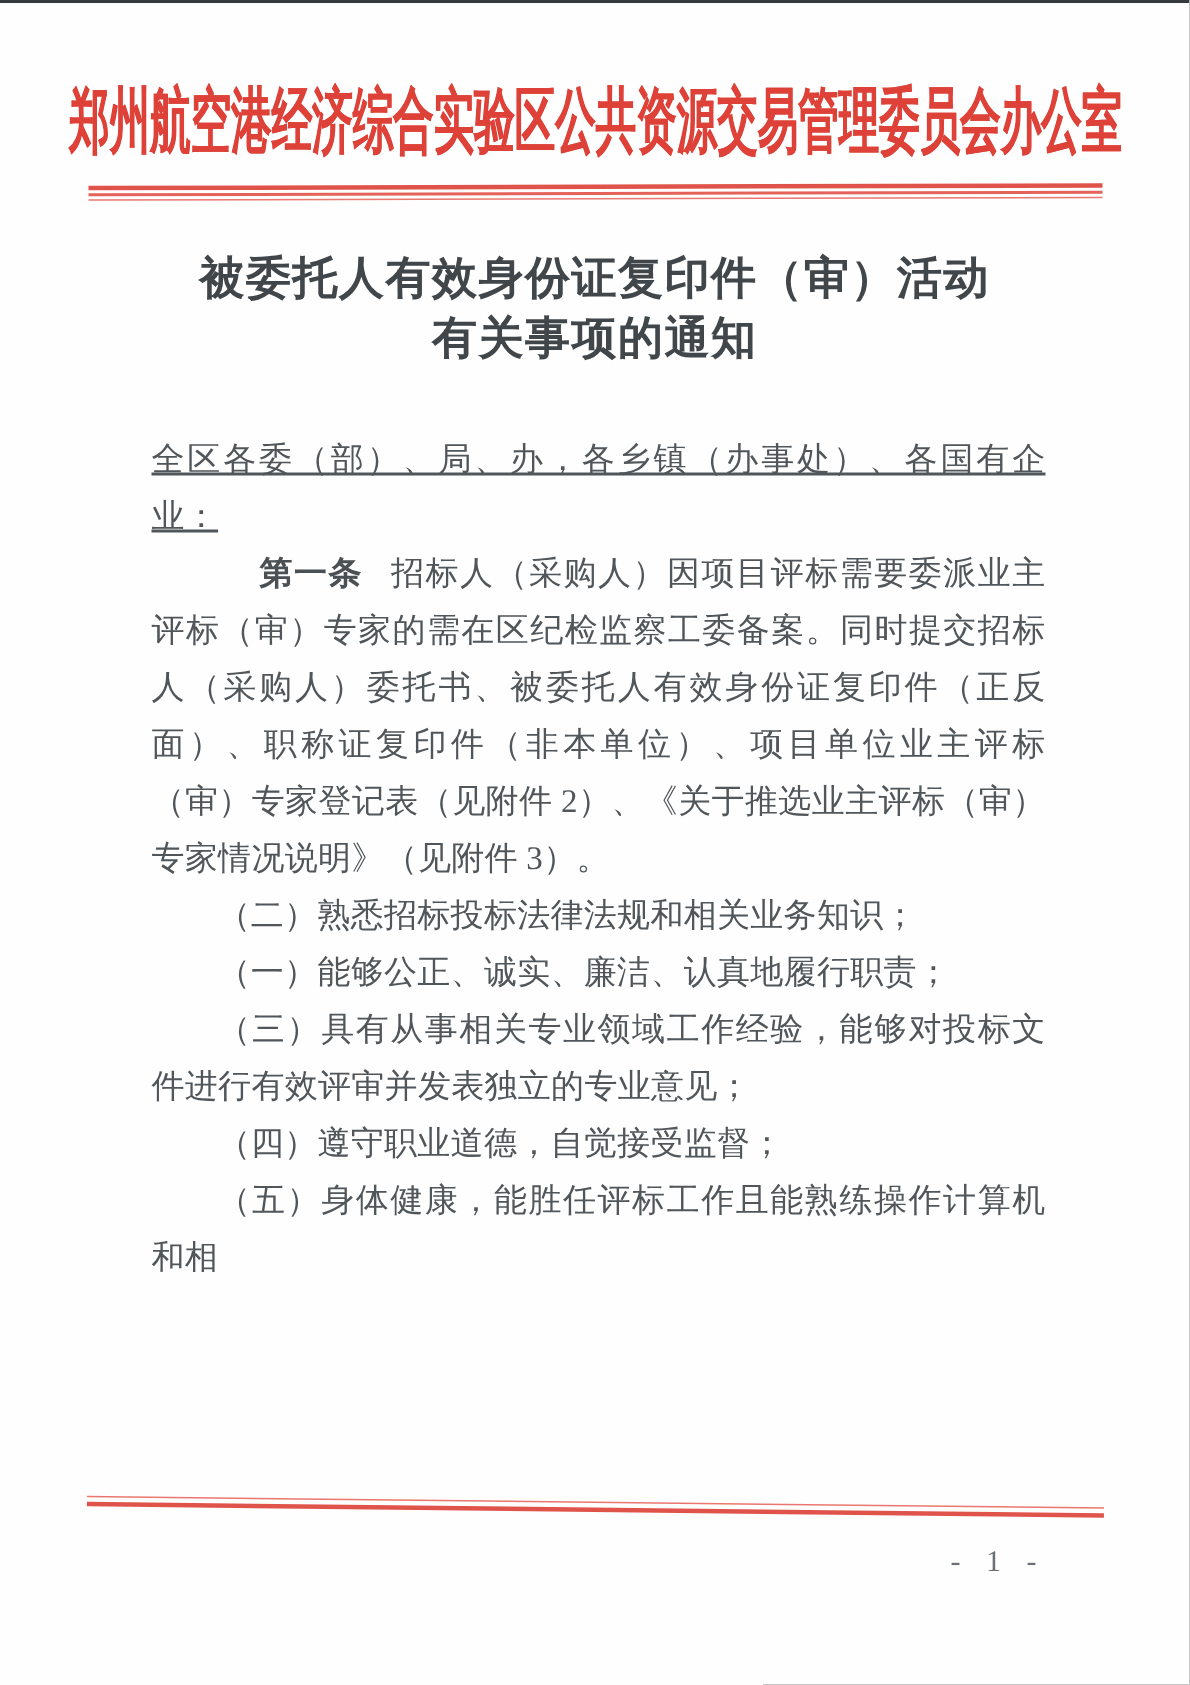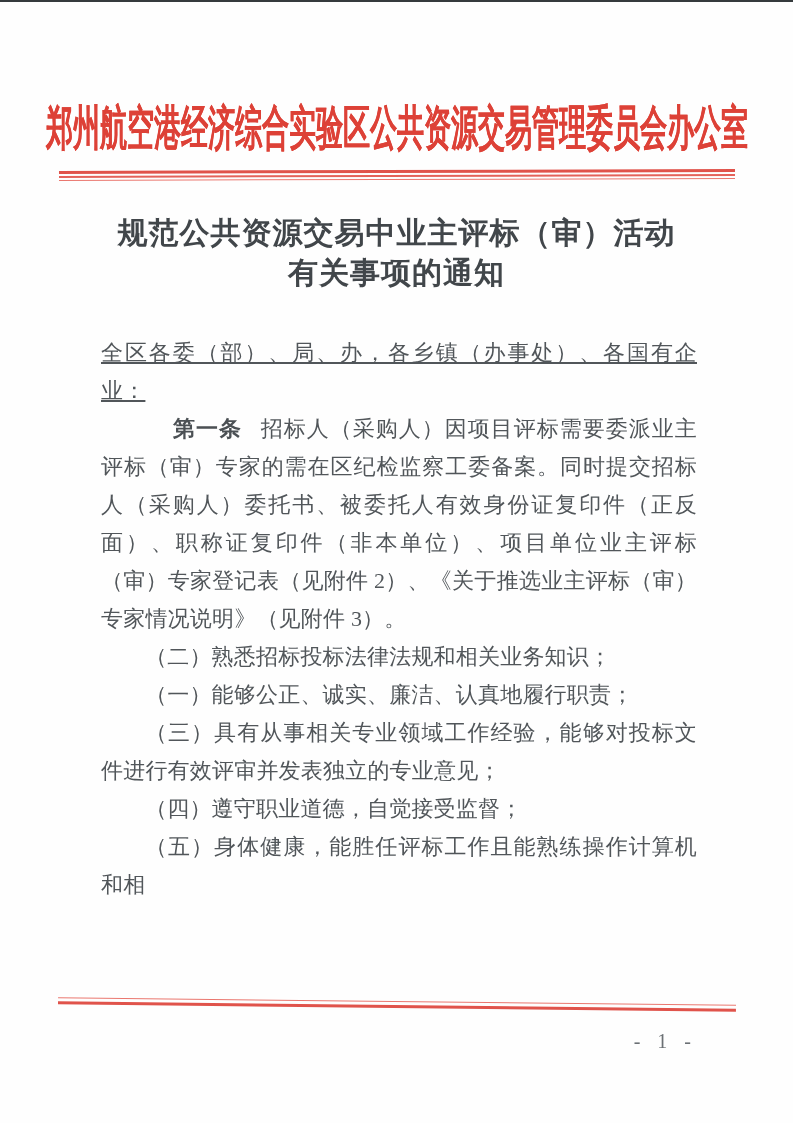--- a/index.html
+++ b/index.html
@@ -17,21 +17,21 @@
     position: absolute;
     top: 0; left: 0;
     width: 100%;
     height: 2px;
     background: #353a3d;
   }
   
   .letterhead {
     display: flex;
     justify-content: center;
-    padding-top: 97px;
+    padding-top: 50px;
   }
   .org-name {
     flex-shrink: 0;
     white-space: nowrap;
     font-size: 45px;
     line-height: 62px;
     font-weight: 700;
     color: #dd4137;
     letter-spacing: 0px;
     transform: scale(0.6, 1.06);
@@ -106,21 +106,21 @@
     <div class="org-name">郑州航空港经济综合实验区公共资源交易管理委员会办公室</div>
   </div>
 
   <div class="rule-top">
     <div class="r1"></div>
     <div class="r2"></div>
     <div class="r3"></div>
   </div>
 
   <h1 class="doc-title">
-    <div>规范公共资源交易中业主评标（审）活动</div>
+    <div>被委托人有效身份证复印件（审）活动</div>
     <div>有关事项的通知</div>
   </h1>
 
   <div class="body-text">
     <p class="no-indent">全区各委（部）、局、办，各乡镇（办事处）、各国有企业：</p>
 
 
     <p>
       <span class="article-number">第一条</span><span>招标人（采购人）因项目评标需要委派业主评标（审）专家的需在区纪检监察工委备案。同时提交招标人（采购人）委托书、被委托人有效身份证复印件（正反面）、职称证复印件（非本单位）、项目单位业主评标（审）专家登记表（见附件 2）、《关于推选业主评标（审）专家情况说明》（见附件 3）。</span>
     </p>

